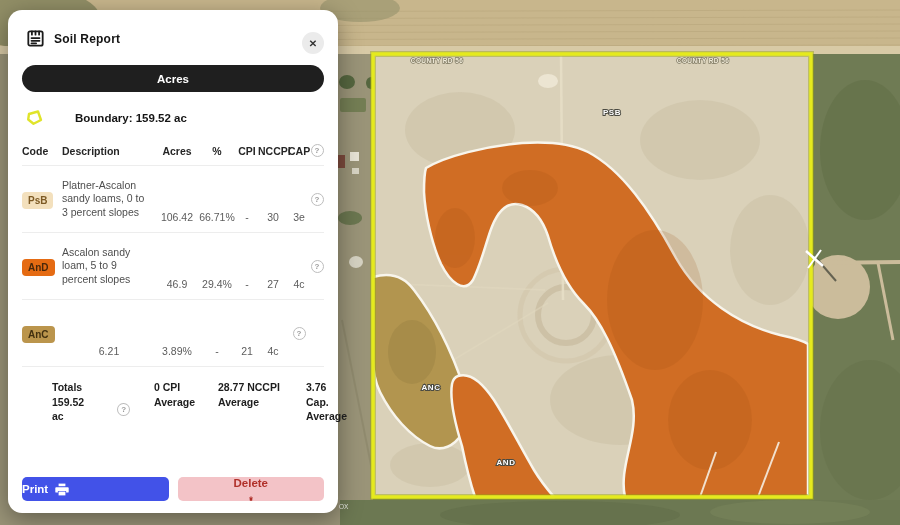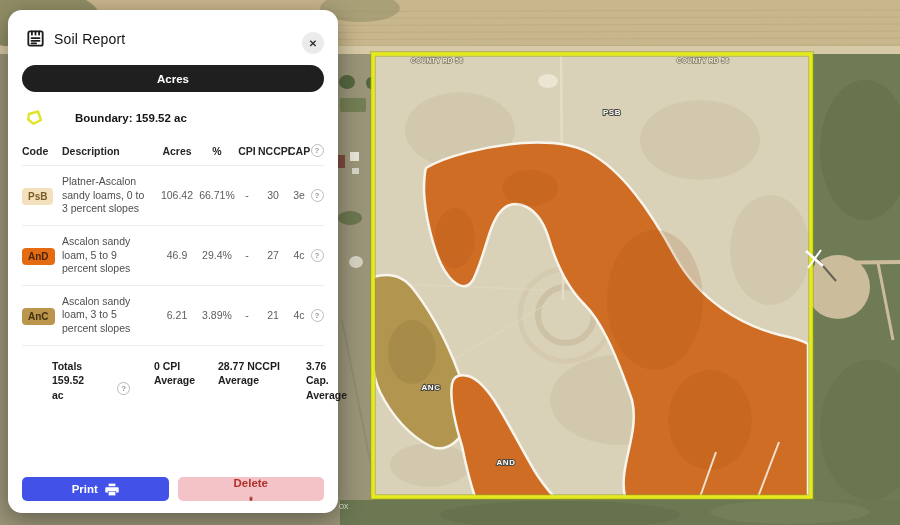--- a/index.html
+++ b/index.html
@@ -12,54 +12,54 @@
   .map text { font-family:"Liberation Sans",sans-serif; }
   .soil-label { font-size:8px; font-weight:bold; fill:#ffffff; stroke:#4a4a42; stroke-width:2px; paint-order:stroke; letter-spacing:.5px; text-anchor:middle; }
   .road-label { font-size:6.5px; font-weight:bold; fill:#f3eedd; stroke:#77725c; stroke-width:1.5px; paint-order:stroke; letter-spacing:.4px; text-anchor:middle; opacity:.9; }
   .attr-label { font-size:6.5px; fill:#ffffff; opacity:.85; }
 
   
   .panel { position:absolute; left:8px; top:10px; width:330px; height:503px;
            background:#fff; border-radius:14px; box-shadow:0 6px 24px rgba(0,0,0,.38); }
   .panel-header { display:flex; align-items:center; padding:19px 16px 0 18px; }
   .title-icon { width:19px; height:19px; margin-right:9px; flex:0 0 auto; }
-  .panel-title { font-size:14px; font-weight:400; color:#141414; letter-spacing:.2px; }
+  .panel-title { font-size:12px; font-weight:700; color:#141414; letter-spacing:.2px; }
   .close-btn { position:absolute; right:14px; top:22px; width:22px; height:22px; border-radius:50%;
                background:#ebebeb; border:none; display:flex; align-items:center; justify-content:center;
                font-size:10px; color:#333; cursor:pointer; font-weight:700; }
 
   .tabs { margin:17px 14px 0; height:27px; background:#f3f3f3; border-radius:14px; display:flex; }
   .tab { flex:1; display:flex; align-items:center; justify-content:center; font-size:11.5px; font-weight:600;
          color:#3b3b3b; border-radius:14px; cursor:pointer; }
   .tab.active { background:#1f1f1f; color:#fff; font-weight:700; }
 
   .boundary-row { display:flex; align-items:center; margin:17px 0 0 18px;gap:24px; }
   .boundary-row svg { margin-right:8px; }
   .boundary-text { font-size:11.5px; font-weight:700; color:#151515; }
 
   .table { margin:12px 14px 0; }
   .trow { display:grid; grid-template-columns:40px 94px 42px 38px 22px 30px 22px 14px; align-items:center; }
   .thead { padding:6px 0 8px; font-size:10.5px; font-weight:700; color:#262626; }
   .thead .num { text-align:center; }
   .tbody-row { border-top:1px solid #ededed; padding:9px 0; }
   .badge { display:inline-block; font-size:10px; font-weight:800; padding:3px 6px; border-radius:4px; }
   .desc { font-size:10.5px; color:#4e4e4e; line-height:1.3; padding-right:6px; }
-  .val { font-size:10.5px; color:#5c5c5c; text-align:center; }
+  .val { font-size:10.5px; color:#5c5c5c; text-align:center;margin-top:36px; }
   .help { display:inline-flex; width:13px; height:13px; border:1px solid #bdbdbd; border-radius:50%;
           align-items:center; justify-content:center; font-size:8px; color:#9b9b9b; font-weight:700; background:#fff; cursor:pointer; }
   .hcell { display:flex; justify-content:center; }
 
   .totals { border-top:1px solid #ededed; margin:0 14px; padding:13px 0 0 6px;
             display:grid; grid-template-columns:102px 64px 88px auto; }
   .tot-cell { font-size:10.5px; font-weight:700; color:#1d1d1d; line-height:1.4;margin-left:24px; }
   .tot-acres { display:flex; align-items:center; gap:20px; }
 
   .actions { position:absolute; left:14px; right:14px; bottom:12px; display:flex; gap:9px; }
   .btn { flex:1; height:24px; border:none; border-radius:5px; font-size:11.5px; font-weight:700;
-         display:flex; align-items:center; justify-content:center; gap:7px; cursor:pointer;
+         display:flex; align-items:center; justify-content:flex-start; gap:7px; cursor:pointer;
          font-family:"Liberation Sans",sans-serif; }
 </style>
 </head>
 <body>
 
 <div class="stage">
 
   <div class="map">
     <svg width="900" height="525" viewBox="0 0 900 525">
 
@@ -222,21 +222,20 @@
         <div class="val">-</div>
         <div class="val">27</div>
         <div class="val">4c</div>
         <div class="hcell">
             <span class="help">?</span>
           </div>
       </div>
 
       <div class="trow tbody-row">
         <div><span class="badge" style="background-color: rgb(187, 149, 76); color: rgb(66, 48, 15);">AnC</span></div>
-        <div class="desc">Ascalon sandy loam, 3 to 5 percent slopes</div>
         <div class="val">6.21</div>
         <div class="val">3.89%</div>
         <div class="val">-</div>
         <div class="val">21</div>
         <div class="val">4c</div>
         <div class="hcell">
             <span class="help">?</span>
           </div>
       </div>
     </div>

